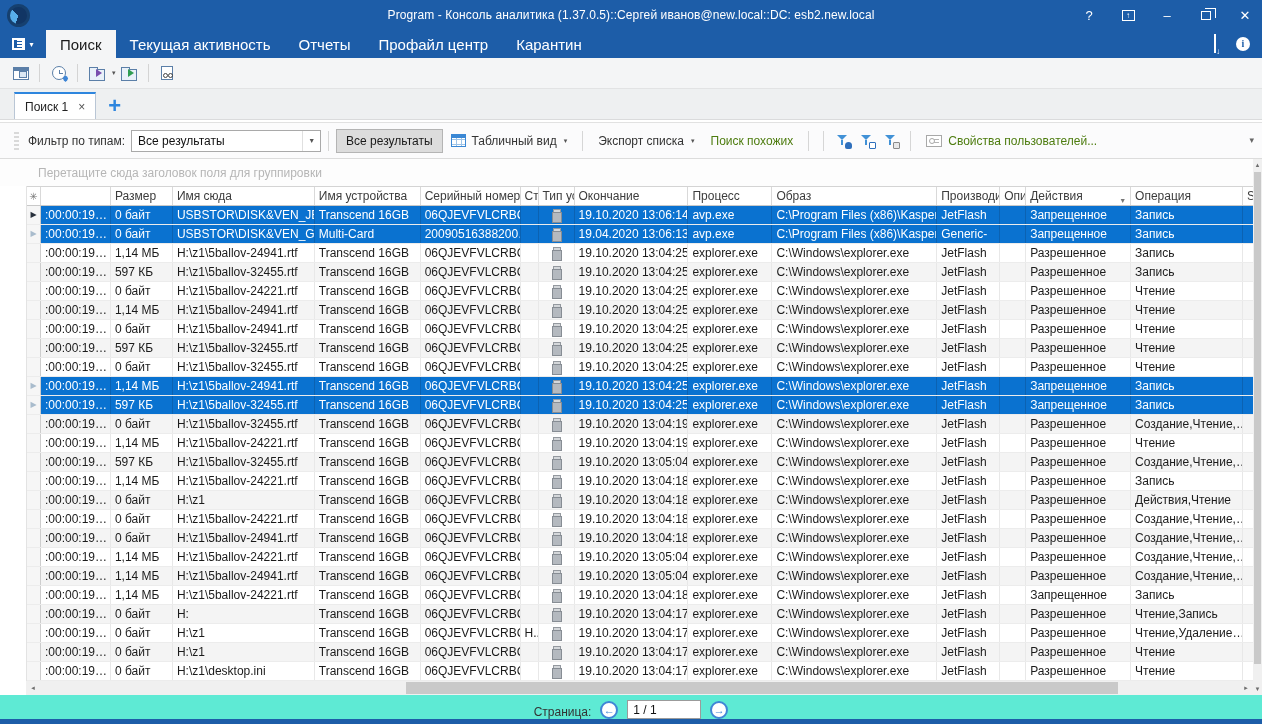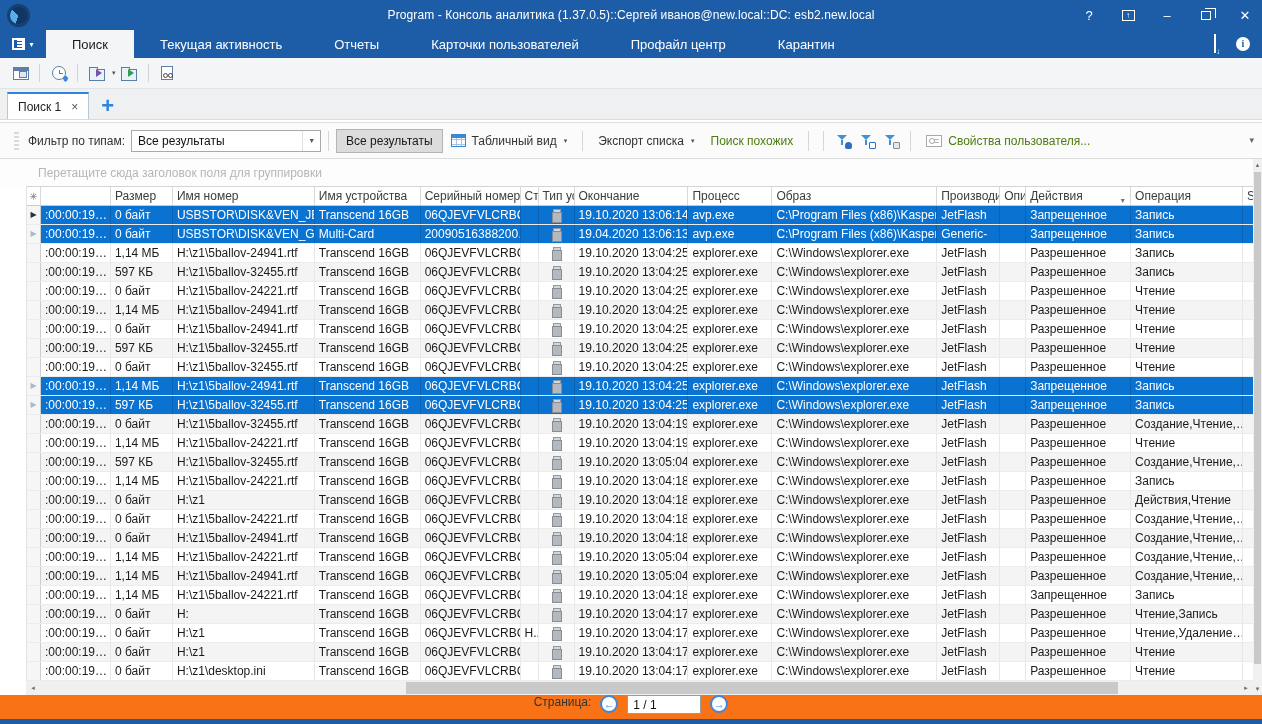--- a/index.html
+++ b/index.html
@@ -19,21 +19,21 @@
   .restore{width:10px;height:9px;border:1px solid #fff;position:relative;background:transparent}
   .restore:before{content:"";position:absolute;top:-4px;left:3px;width:10px;height:9px;border:1px solid #fff;border-left:none;border-bottom:none}
 
   
   .menubar{height:28px;background:#1d5da8;display:flex;align-items:stretch;color:#fff;position:relative}
   .menu-btn{width:46px;display:flex;align-items:center;justify-content:center;gap:4px}
   .mb-glyph{width:13px;height:12px;border:1px solid #fff;background:#fff;position:relative}
   .mb-glyph:before{content:"";position:absolute;left:1px;top:1px;bottom:1px;width:3px;background:#1d5da8}
   .mb-glyph:after{content:"";position:absolute;right:2px;top:2px;width:5px;height:1px;background:#1d5da8;box-shadow:0 3px 0 #1d5da8,0 6px 0 #1d5da8}
   .mcaret{font-size:8px;color:#fff}
-  .mtab{padding:0 26px;display:flex;align-items:center;font-size:13px;white-space:nowrap}
+  .mtab{padding:0 14px;display:flex;align-items:center;font-size:15px;white-space:nowrap}
   .mtab.active{background:#f4f5f6;color:#1a1a1a}
   .menubar-icons{position:absolute;right:12px;top:0;height:28px;display:flex;gap:20px;align-items:center}
   .pkg{width:14px;height:12px;border:1px solid #fff;position:relative}
   .pkg:before{content:"";position:absolute;left:0;right:0;top:2px;height:1px;background:#fff}
   .pkg .dn{position:absolute;right:-5px;bottom:-4px;font-size:8px;color:#fff}
   .infoc{width:14px;height:14px;border-radius:50%;background:#fff;color:#1d5da8;font-size:10px;font-weight:bold;text-align:center;line-height:14px;font-family:"Liberation Serif",serif}
 
   
   .toolbar{height:31px;background:#f4f5f6;border-bottom:1px solid #e2e3e4;display:flex;align-items:center;padding-left:7px}
   .tbtn{width:27px;height:25px;display:flex;align-items:center;justify-content:center;position:relative}
@@ -49,21 +49,21 @@
   .i-folder{width:16px;height:12px;border:1px solid #5b7fa8;background:#e9f1f9;position:relative;margin-top:3px}
   .i-folder:before{content:"";position:absolute;left:-1px;top:-3px;width:7px;height:3px;border:1px solid #5b7fa8;border-bottom:none;background:#e9f1f9}
   .mini-arrow{position:absolute;right:2px;bottom:3px;width:0;height:0;border-top:4px solid transparent;border-bottom:4px solid transparent}
   .mini-arrow.purple{border-left:6px solid #7a4fae}
   .mini-arrow.green{border-left:6px solid #2f9d52}
   .i-finddoc{width:12px;height:14px;border:1px solid #5b7fa8;background:#fff;position:relative}
   .i-finddoc:before{content:"";position:absolute;left:1px;bottom:1px;width:3px;height:3px;border:1px solid #444;border-radius:50%}
   .i-finddoc:after{content:"";position:absolute;left:6px;bottom:1px;width:3px;height:3px;border:1px solid #444;border-radius:50%}
 
   
-  .doctabs{height:31px;background:#eef0f1;display:flex;align-items:flex-end;padding-left:7px;border-bottom:1px solid #dadbdc}
+  .doctabs{height:31px;background:#eef0f1;display:flex;align-items:flex-end;padding-left:14px;border-bottom:1px solid #dadbdc}
   .dtab{height:27px;background:#fff;border:1px solid #b9c6d5;border-top:2px solid #2e86de;border-bottom:none;display:flex;align-items:center;gap:10px;padding:0 10px;font-size:12px;color:#222}
   .dtab-close{color:#555;font-size:12px}
   .plusbtn{color:#2e86de;font-size:22px;font-weight:bold;margin:0 0 3px 12px;line-height:20px}
 
   
   .filterbar{height:37px;margin-top:2px;background:#fbfbfc;border-top:1px solid #e1e1e1;border-bottom:1px solid #dcdcdc;
              display:flex;align-items:center;padding-left:14px;font-size:12px;color:#333;position:relative;white-space:nowrap}
   .grip{width:5px;height:18px;margin-right:9px;background:repeating-linear-gradient(to bottom,#d9d9d9 0 2px,transparent 2px 4px)}
   .flabel{margin-right:6px}
   .combo{width:190px;height:22px;background:#fff;border:1px solid #a9a9a9;display:flex;align-items:stretch}
@@ -122,21 +122,21 @@
   .hscroll{height:14px;margin-left:26px;margin-right:9px;background:#f0f0f0;position:relative}
   .hs-arrow{position:absolute;top:0;width:14px;height:14px;text-align:center;font-size:7px;color:#6d6d6d;line-height:14px}
   .hs-arrow.left{left:0}.hs-arrow.right{right:0}
   .hs-thumb{position:absolute;left:31%;width:58%;top:1px;height:12px;background:#c9c9c9}
   .vscroll{position:absolute;top:159px;right:0;width:9px;height:536px;background:#f0f0f0;z-index:6}
   .vs-arrow{position:absolute;left:0;width:9px;text-align:center;font-size:6px;color:#6d6d6d;line-height:12px}
   .vs-arrow.up{top:0}.vs-arrow.down{bottom:0}
   .vs-thumb{position:absolute;top:13px;left:1px;width:7px;height:492px;background:#c9c9c9}
 
   
-  .pager{height:24px;display:flex;align-items:flex-start;justify-content:center;gap:9px;font-size:12px;color:#333;background:#f97316}
+  .pager{height:24px;display:flex;align-items:flex-end;justify-content:center;gap:9px;font-size:12px;color:#333;background:#5eead4}
   .circlebtn{width:18px;height:18px;border-radius:50%;border:2px solid #3f86d6;color:#3f86d6;display:flex;align-items:center;justify-content:center;font-size:11px;font-weight:bold;background:#fff}
   .pageinput{width:74px;height:19px;border:1px solid #9b9b9b;background:#fff;font-size:12px;padding:0 0 0 5px;font-family:"Liberation Sans",sans-serif;color:#111}
   .bottomstrip{height:5px;background:#1d5da8}
 </style>
 </head>
 <body>
 
 <div class="titlebar">
   <span class="logo"></span>
   <span class="title">Program - Консоль аналитика (1.37.0.5)::Сергей иванов@new.local::DC: esb2.new.local</span>
@@ -160,21 +160,20 @@
 </div>
 
 <div class="menubar">
   <span class="menu-btn">
     <span class="mb-glyph"></span>
     <span class="mcaret">▾</span>
   </span>
   <span class="mtab active">Поиск</span>
   <span class="mtab">Текущая активность</span>
   <span class="mtab">Отчеты</span>
-  <span class="mtab">Карточки пользователей</span>
   <span class="mtab">Профайл центр</span>
   <span class="mtab">Карантин</span>
   <span class="menubar-icons">
     <span><span class="pkg"><span class="dn">↓</span></span></span>
     <span class="infoc">i</span>
   </span>
 </div>
 
 <div class="toolbar">
   <span class="tbtn">
@@ -247,35 +246,35 @@
       </span>
     </span>
   <span class="funnelbtn">
       <span class="funnel">
         <span class="badge win"></span>
       </span>
     </span>
   <span class="fsep"></span>
   <span class="fbtn disabled">
     <span class="i-card"></span>
-    <span>Свойства пользователя...</span>
+    <span>Свойства пользователей...</span>
   </span>
   <span class="fchevron">▾</span>
 </div>
 
 <div class="grouparea">
   <span>Перетащите сюда заголовок поля для группировки</span>
 </div>
 
 <div class="tablewrap">
   <div class="hrow">
     <div class="hcell hc0 c0">✳</div>
     <div class="hcell c1"></div>
     <div class="hcell c2">Размер</div>
-    <div class="hcell c3">Имя номер</div>
+    <div class="hcell c3">Имя сюда</div>
     <div class="hcell c4">Имя устройства</div>
     <div class="hcell c5">Серийный номер</div>
     <div class="hcell c6">Ста</div>
     <div class="hcell c7">Тип ус</div>
     <div class="hcell c8">Окончание</div>
     <div class="hcell c9">Процесс</div>
     <div class="hcell c10">Образ</div>
     <div class="hcell c11">Производит</div>
     <div class="hcell c12">Опис</div>
     <div class="hcell c13">

